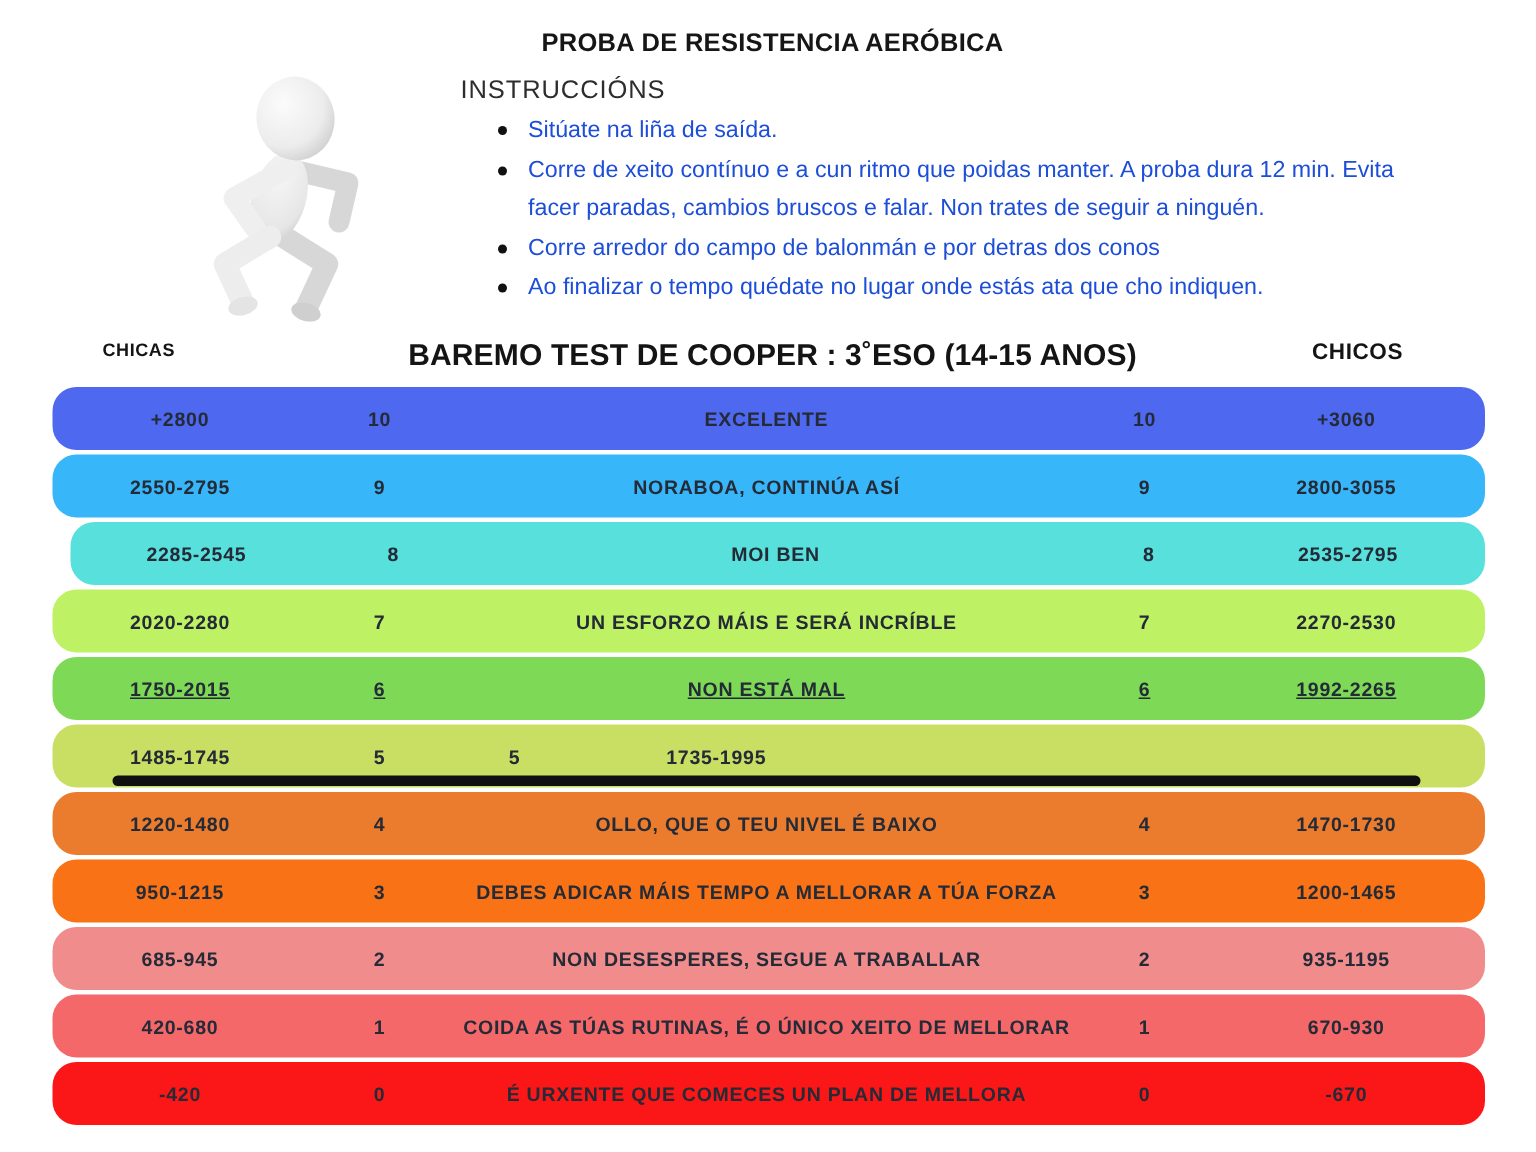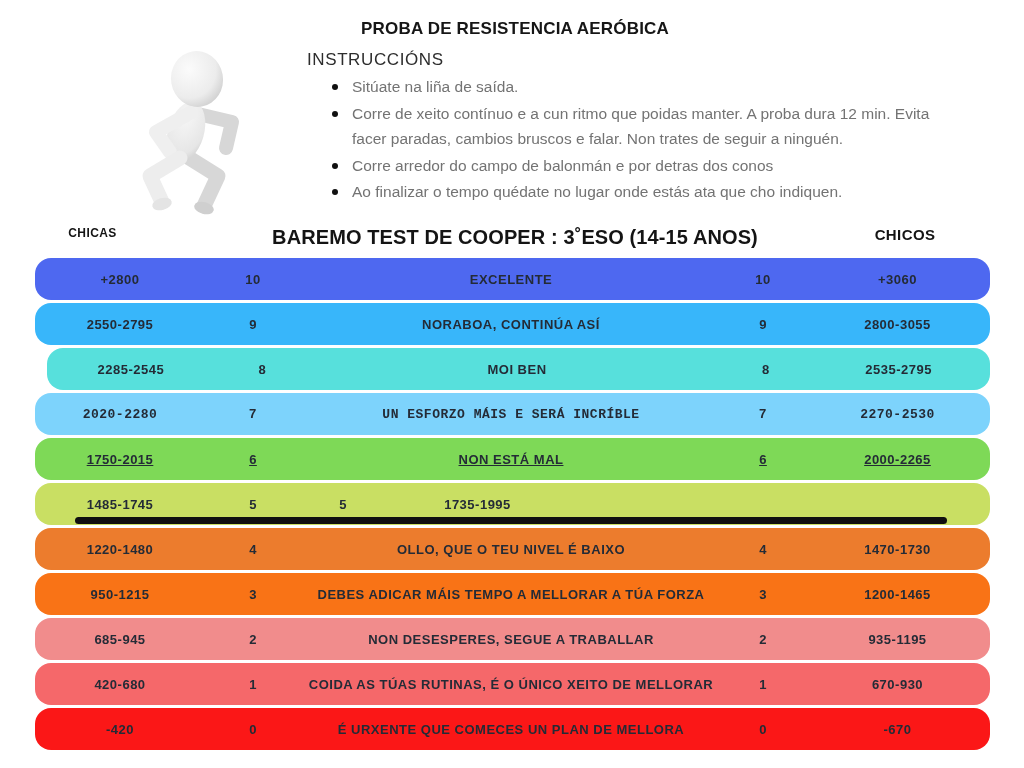--- a/index.html
+++ b/index.html
@@ -15,21 +15,21 @@
     font-size:17px;font-weight:bold;letter-spacing:.2px;color:#161616;
   }
   .instr-heading{
     left:307px;top:50px;font-size:17px;letter-spacing:.6px;color:#2d2d2d;
   }
   .instr-list{
     left:307px;top:74px;width:632px;margin:0;padding:0;list-style:none;
   }
   .instr-list li{
     position:relative;padding-left:45px;font-size:15.5px;line-height:25.5px;
-    color:#737373;margin-bottom:1px;
+    color:#1d4ed8;margin-bottom:1px;
   }
   .instr-list .dot{
     position:absolute;left:25px;top:10px;width:6px;height:6px;border-radius:50%;
     background:#111;
   }
 
   
   .col-head{
     top:226px;font-weight:bold;color:#141414;text-align:center;
   }
@@ -121,33 +121,33 @@
       <div class="cell c-score-r">9</div>
       <div class="cell c-chicos">2800-3055</div>
     </div>
     <div class="srow" style="background: rgb(87, 224, 220); margin-left: 12px;">
       <div class="cell c-chicas">2285-2545</div>
       <div class="cell c-score-l">8</div>
       <div class="cell c-msg">MOI BEN</div>
       <div class="cell c-score-r">8</div>
       <div class="cell c-chicos">2535-2795</div>
     </div>
-    <div class="srow" style="background: #7dd3fc; font-family: Liberation Mono, monospace;">
+    <div class="srow" style="background: #bef264;">
       <div class="cell c-chicas">2020-2280</div>
       <div class="cell c-score-l">7</div>
       <div class="cell c-msg">UN ESFORZO MÁIS E SERÁ INCRÍBLE</div>
       <div class="cell c-score-r">7</div>
       <div class="cell c-chicos">2270-2530</div>
     </div>
     <div class="srow" style="background: rgb(126, 217, 87); text-decoration: underline;">
       <div class="cell c-chicas">1750-2015</div>
       <div class="cell c-score-l">6</div>
       <div class="cell c-msg">NON ESTÁ MAL</div>
       <div class="cell c-score-r">6</div>
-      <div class="cell c-chicos">2000-2265</div>
+      <div class="cell c-chicos">1992-2265</div>
     </div>
     <div class="srow" style="background: rgb(201, 223, 99);">
       <div class="cell c-chicas">1485-1745</div>
       <div class="cell c-score-l">5</div>
       <div class="cell c-score-r">5</div>
       <div class="cell c-chicos">1735-1995</div>
     </div>
     <div class="srow" style="background: rgb(236, 124, 45);">
       <div class="cell c-chicas">1220-1480</div>
       <div class="cell c-score-l">4</div>

